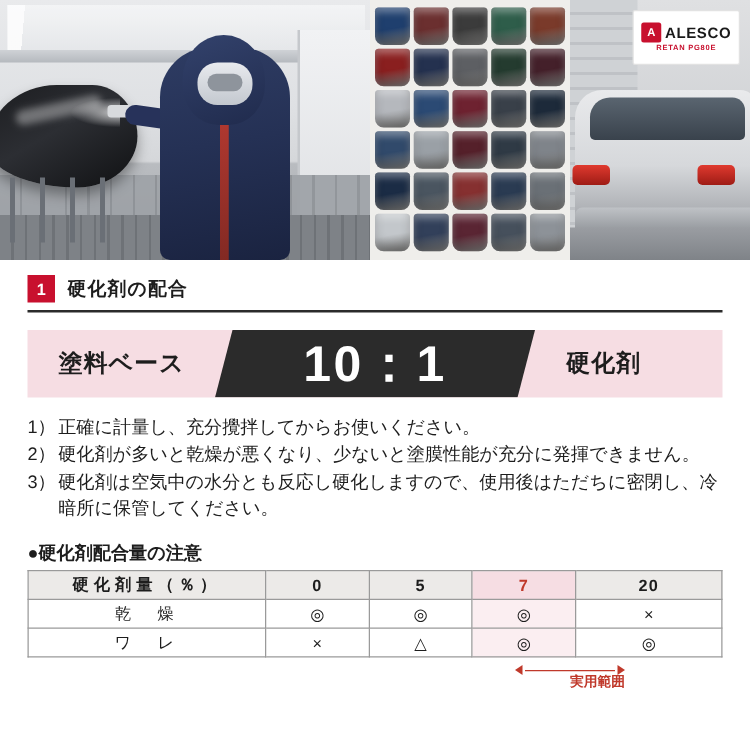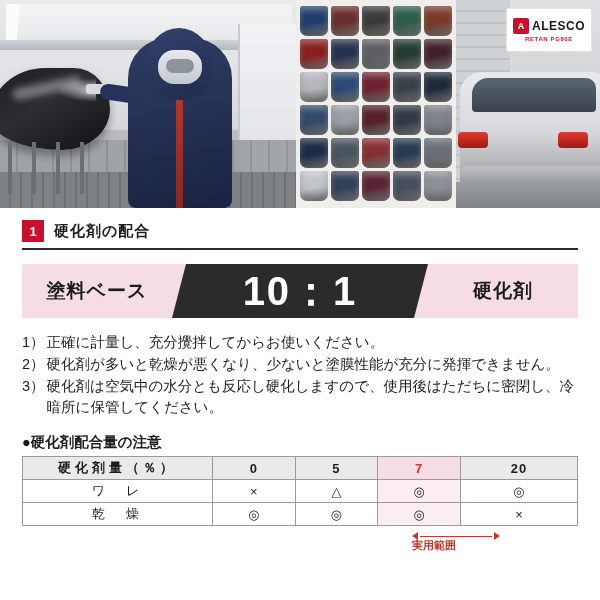--- a/index.html
+++ b/index.html
@@ -209,24 +209,25 @@
 
   
   .ratio-band {
     position: relative;
     height: 54px;
     background: #f6dde3;
     display: flex; align-items: center;
     margin-bottom: 14px;
   }
   .ratio-left, .ratio-right {
-    width: 150px; text-align:center;
+    width: 150px; 
     font-size: 19px; font-weight: bold; color:#1d1d1d;
     letter-spacing: 1px;
     z-index: 2;
+    padding-left: 25px;
   }
   .ratio-center {
     position: relative;
     flex: 1; height: 54px;
     background: #2b2b2b;
     clip-path: polygon(14px 0, 100% 0, calc(100% - 14px) 100%, 0 100%);
     display:flex; align-items:center; justify-content:center;
     color:#fff;
   }
   .ratio-value { font-size: 40px; font-weight: bold; letter-spacing: 2px; }
@@ -281,21 +282,21 @@
     display:flex; align-items:center; gap:2px;
   }
   .range-line { flex:1; height:1px; background:#c0392b; }
   .range-cap-l, .range-cap-r {
     width:0;height:0;border-top:4px solid transparent;border-bottom:4px solid transparent;
   }
   .range-cap-l { border-right:6px solid #c0392b; }
   .range-cap-r { border-left:6px solid #c0392b; }
   .range-label {
     position:absolute; left: 390px; width: 88px; top: 11px;
-    text-align:left; font-size: 11px; color:#c0392b; font-weight: bold;
+    text-align:right; font-size: 11px; color:#c0392b; font-weight: bold;
   }
 </style>
 </head>
 <body>
 
 <div class="page">
 
   <div class="photo-strip">
 
     <div class="photo photo-a">
@@ -420,33 +421,33 @@
         <tr>
           <th class="rowhead">硬化剤量（％）</th>
           <th>0</th>
           <th>5</th>
           <th class="hl">7</th>
           <th>20</th>
         </tr>
       </thead>
       <tbody>
         <tr>
+          <td class="rowhead">乾　燥</td>
+          <td class="mark">◎</td>
+          <td class="mark">◎</td>
+          <td class="mark hl">◎</td>
+          <td class="mark">×</td>
+        </tr>
+        <tr>
           <td class="rowhead">ワ　レ</td>
           <td class="mark">×</td>
           <td class="mark">△</td>
           <td class="mark hl">◎</td>
           <td class="mark">◎</td>
         </tr>
-        <tr>
-          <td class="rowhead">乾　燥</td>
-          <td class="mark">◎</td>
-          <td class="mark">◎</td>
-          <td class="mark hl">◎</td>
-          <td class="mark">×</td>
-        </tr>
       </tbody>
     </table>
 
     <div class="range-wrap">
       <div class="range-arrow">
         <span class="range-cap-l"></span>
         <span class="range-line"></span>
         <span class="range-cap-r"></span>
       </div>
       <div class="range-label">実用範囲</div>

